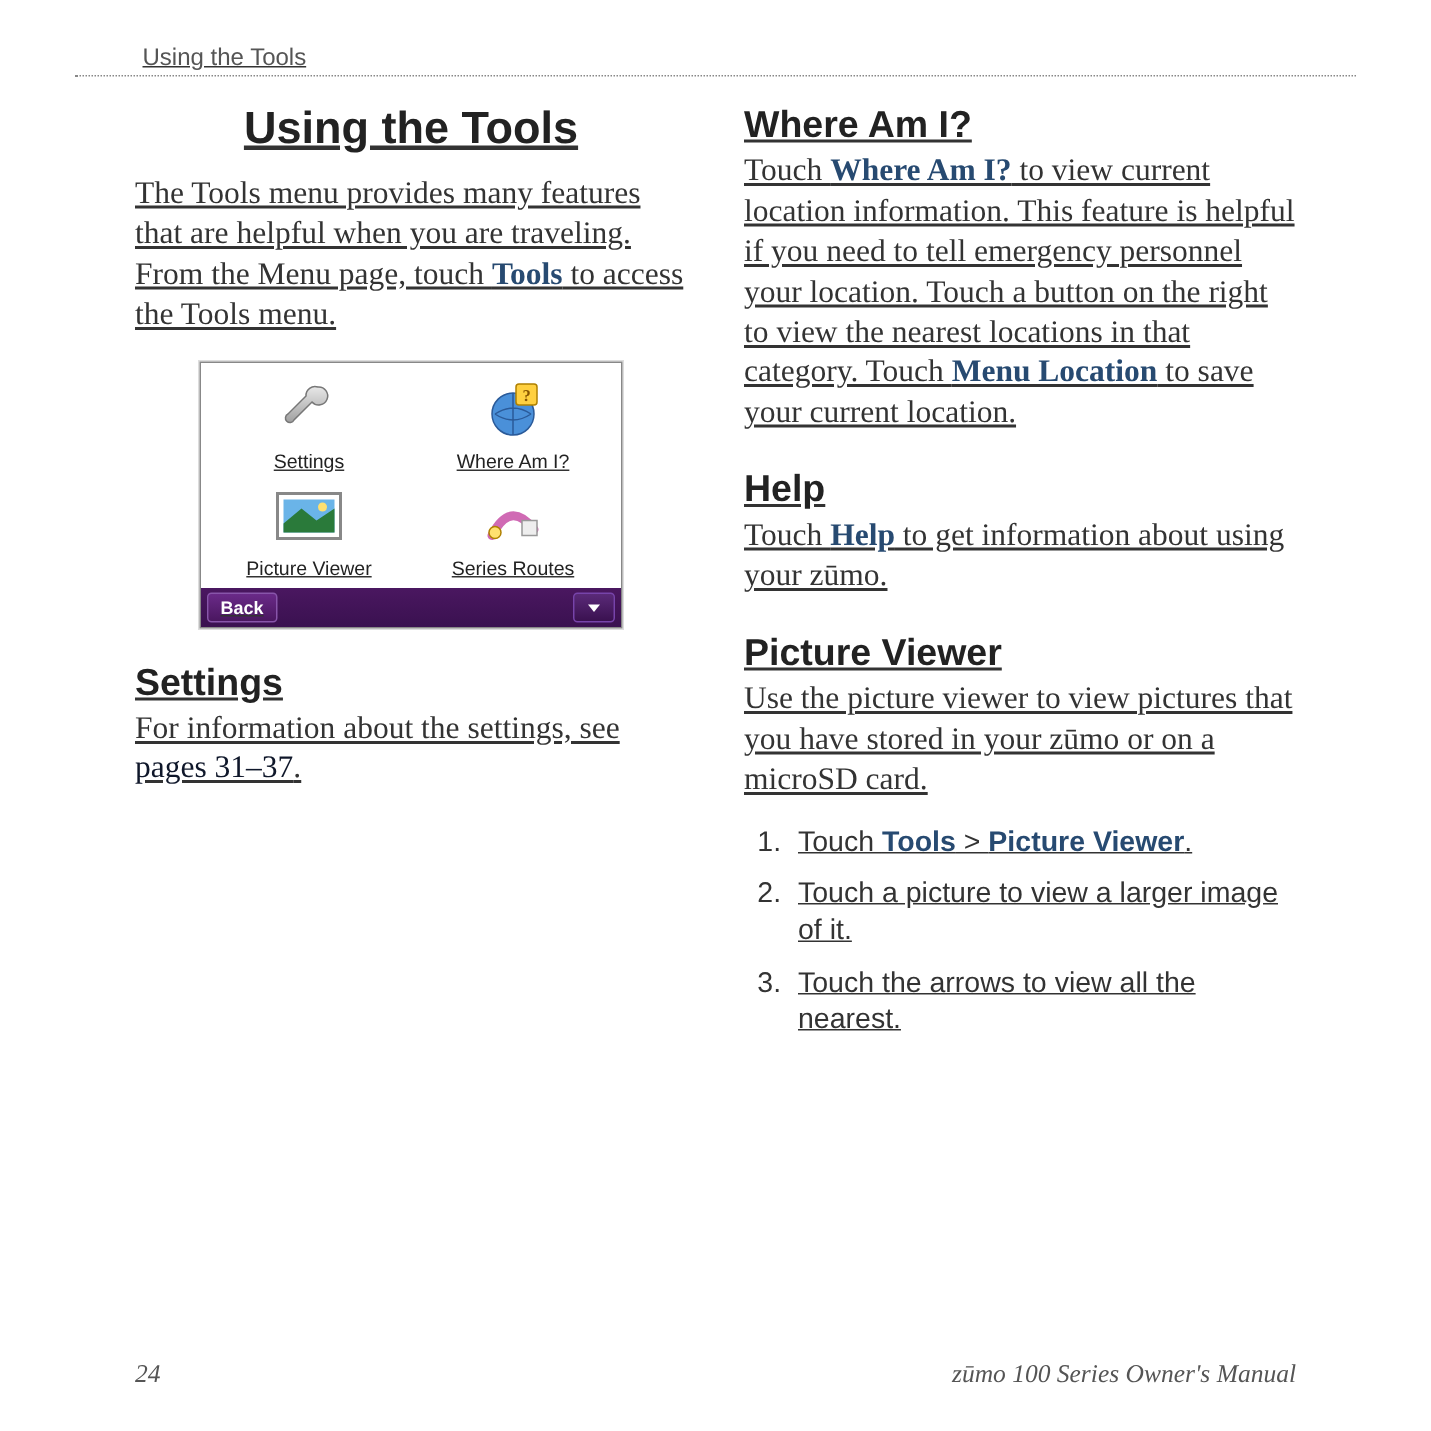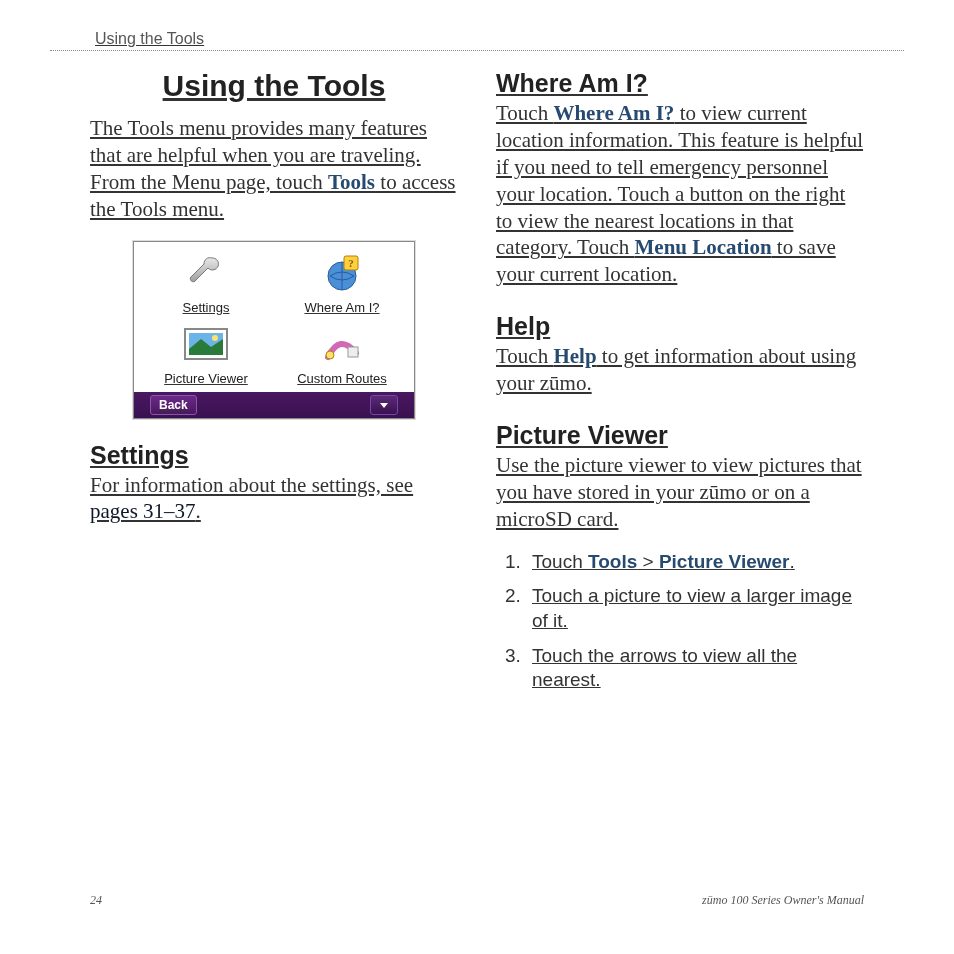--- a/index.html
+++ b/index.html
@@ -78,27 +78,27 @@
     margin: 17px 0 0 0;
     padding-left: 30px;
     color: #333;
   }
   ol.steps li {
     margin-bottom: 10px;
     padding-left: 6px;
   }
   .footer {
     position: absolute;
-    bottom: 46px;
+    bottom: 28px;
     left: 90px;
     right: 90px;
     display: flex;
     justify-content: space-between;
     font-style: italic;
-    font-size: 12px;
+    font-size: 17px;
     color: #555;
     font-family: "Times New Roman", Times, serif;
   }
 
   
   .device {
     width: 280px;
     margin: 6px auto 22px auto;
     border: 1px solid #888;
     background: #fff;
@@ -128,21 +128,21 @@
     display: flex;
     align-items: center;
     justify-content: center;
   }
   .device-bar {
     background: linear-gradient(#4a1760, #3a1150);
     height: 26px;
     display: flex;
     align-items: center;
     justify-content: space-between;
-    padding: 0 16px;
+    padding: 0 4px;
   }
   .back-btn {
     background: linear-gradient(#6a2a88, #4a1760);
     border: 1px solid #8855aa;
     border-radius: 3px;
     color: #fff;
     font-family: Arial, Helvetica, sans-serif;
     font-weight: bold;
     font-size: 12px;
     padding: 2px 8px;
@@ -214,21 +214,21 @@
             <div class="app-label">Picture Viewer</div>
           </div>
           <div class="app">
             <div class="icon-box">
               <svg width="44" height="44" viewBox="0 0 44 44">
                 <path d="M8 34 Q20 10 36 30" stroke="#d06ab4" stroke-width="6" fill="none" stroke-linecap="round"></path>
                 <rect x="28" y="24" width="10" height="10" fill="#eee" stroke="#999"></rect>
                 <circle cx="10" cy="32" r="4" fill="#ffe070" stroke="#b08000"></circle>
               </svg>
             </div>
-            <div class="app-label">Custom Routes</div>
+            <div class="app-label">Series Routes</div>
           </div>
         </div>
         <div class="device-bar">
           <div class="back-btn">Back</div>
           <div class="down-btn">
             <svg width="12" height="12" viewBox="0 0 12 12">
               <path d="M2 4 L6 9 L10 4 Z" fill="#fff"></path>
             </svg>
           </div>
         </div>

